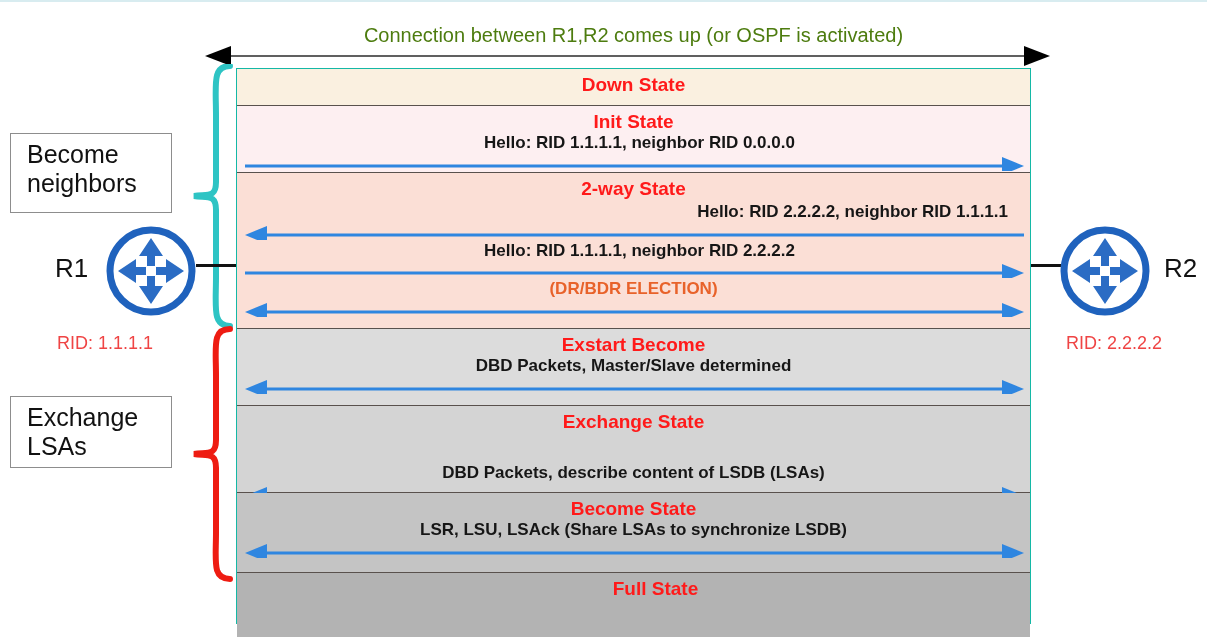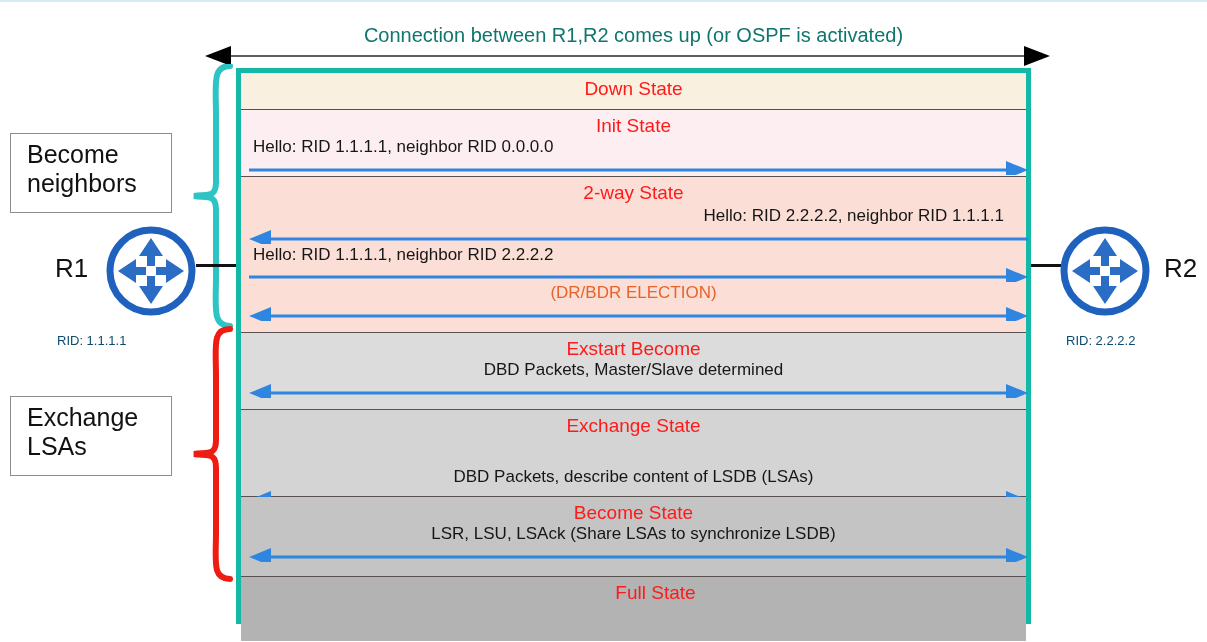--- a/index.html
+++ b/index.html
@@ -11,78 +11,79 @@
     overflow:hidden;
     position:relative;
   }
   #stage{position:absolute;left:0;top:0;width:1207px;height:642px;}
 
   .topline{position:absolute;left:0;top:0;width:1207px;height:2px;background:#d8ecf0;}
 
   
   .headline{
     position:absolute;left:236px;top:24px;width:795px;
-    text-align:center;font-size:20px;color:#0f766e;
+    text-align:center;font-size:20px;color:#4d7c0f;
     letter-spacing:0px;white-space:nowrap;
   }
 
   
   .spanarrow{position:absolute;left:205px;top:45px;width:845px;height:22px;}
 
   
   .bands{
     position:absolute;left:236px;top:68px;
     width:795px;height:556px;
-    border:5px solid #14b8a6;
+    border:1px solid #14b8a6;
     box-sizing:border-box;
+    font-weight:bold;
   }
   .band{
     position:relative;box-sizing:border-box;
     border-bottom:1px solid #59514d;
     width:100%;
   }
   .band:last-child{border-bottom:none;}
 
   .band-title{
     text-align:center;font-size:19px;color:#ff1a1a;
     line-height:1.05;padding-top:6px;
     white-space:nowrap;
   }
   .band-sub{
     font-size:17px;color:#161616;line-height:1.1;
     white-space:nowrap;
   }
   .band-sub.center{text-align:center;}
-  .band-sub.left{text-align:left;padding-left:12px;}
+  .band-sub.left{text-align:center;padding-left:12px;}
   .band-sub.right{text-align:right;padding-right:22px;}
 
   
   .router{position:absolute;width:92px;height:92px;}
   #router-r1{left:105px;top:225px;}
   #router-r2{left:1059px;top:225px;}
   .rlabel{position:absolute;font-size:26px;color:#111;white-space:nowrap;}
   #r1-label{left:55px;top:253px;}
   #r2-label{left:1164px;top:253px;}
-  .ridlabel{position:absolute;font-size:13px;color:#0c4a6e;white-space:nowrap;text-align:center;}
+  .ridlabel{position:absolute;font-size:18px;color:#ef4444;white-space:nowrap;text-align:center;}
   #r1-rid{left:57px;top:333px;}
   #r2-rid{left:1066px;top:333px;}
 
   .conn{position:absolute;height:3px;background:#111;}
   #conn-left{left:196px;top:264px;width:42px;}
   #conn-right{left:1029px;top:264px;width:34px;}
 
   
   .callout{
     position:absolute;border:1px solid #8d8d8d;background:#fff;
     font-size:25px;color:#111;line-height:1.15;
     padding:6px 10px 8px 16px;box-sizing:border-box;
     white-space:pre-line;
   }
   #callout-neighbors{left:10px;top:133px;width:162px;height:80px;}
-  #callout-lsas{left:10px;top:396px;width:162px;height:80px;}
+  #callout-lsas{left:10px;top:396px;width:162px;height:72px;}
 
   
   .brace{position:absolute;}
   #brace-cyan{left:190px;top:64px;width:44px;height:264px;}
   #brace-red{left:190px;top:326px;width:44px;height:256px;}
 </style>
 </head>
 <body>
 
 <div id="stage">

